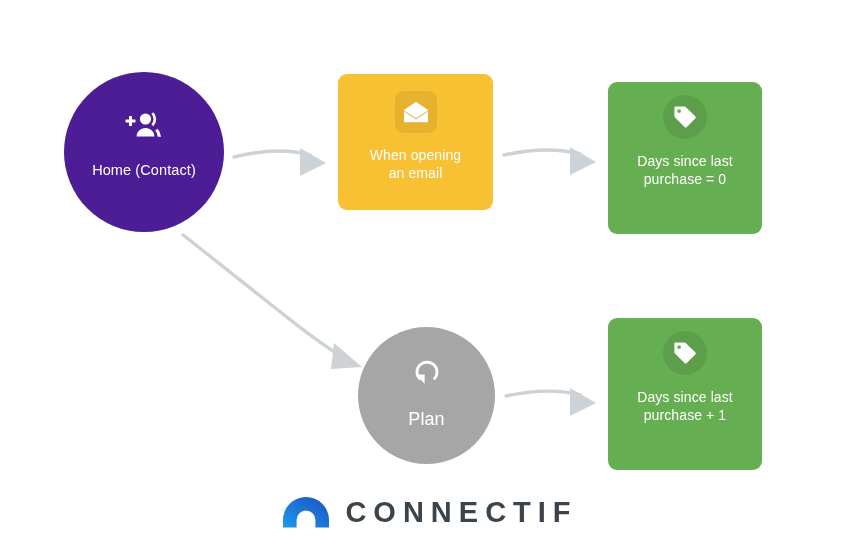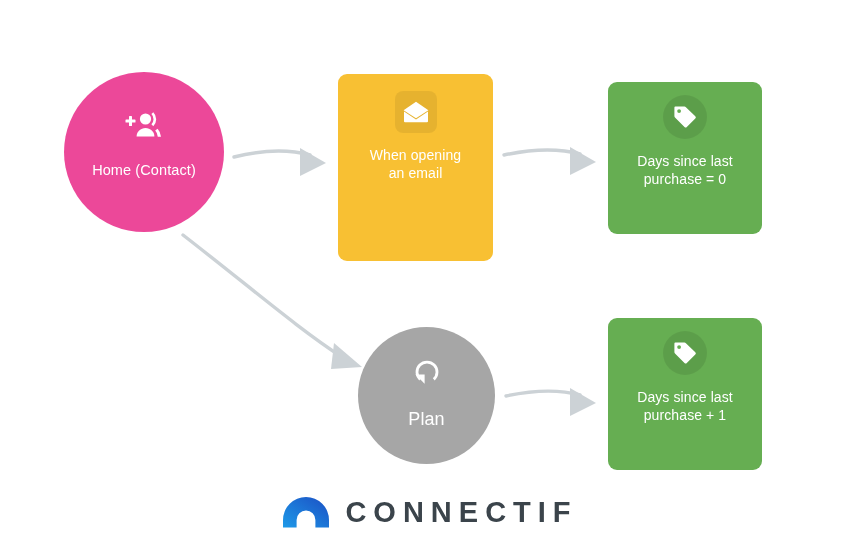--- a/index.html
+++ b/index.html
@@ -46,35 +46,35 @@
     white-space: pre-line;
     letter-spacing: 0.1px;
   }
 
   
   #node-home {
     left: 64px;
     top: 72px;
     width: 160px;
     height: 160px;
-    background: #ec4899;
+    background: #4c1d95;
     justify-content: flex-start;
     padding-top: 33px;
   }
   #node-home .node-label {
     font-size: 14.5px;
     margin-top: 14px;
   }
 
   
   #node-email {
     left: 338px;
     top: 74px;
     width: 155px;
-    height: 187px;
+    height: 136px;
     background: #f8c033;
     padding-top: 17px;
   }
   #node-email .node-label {
     font-size: 14px;
     margin-top: 13px;
   }
 
   
   #node-green-top {

